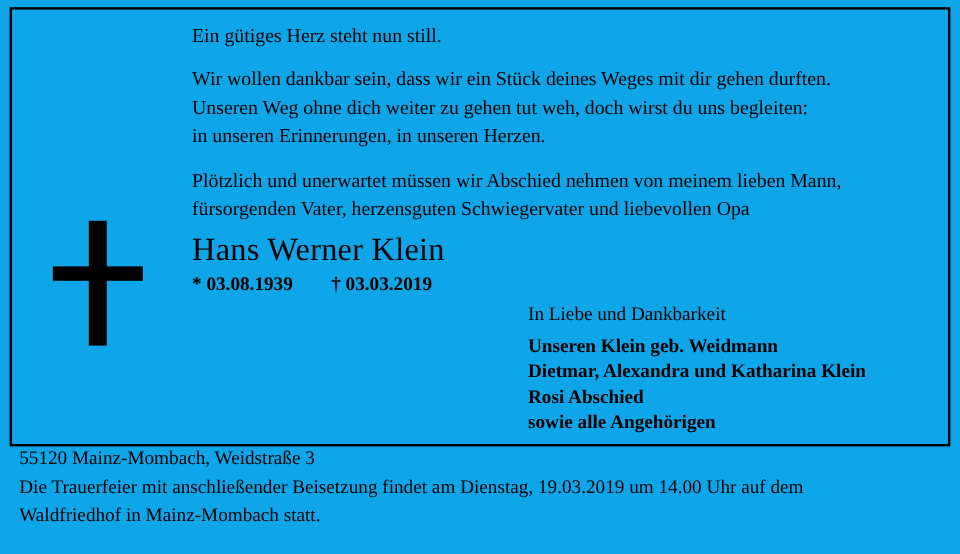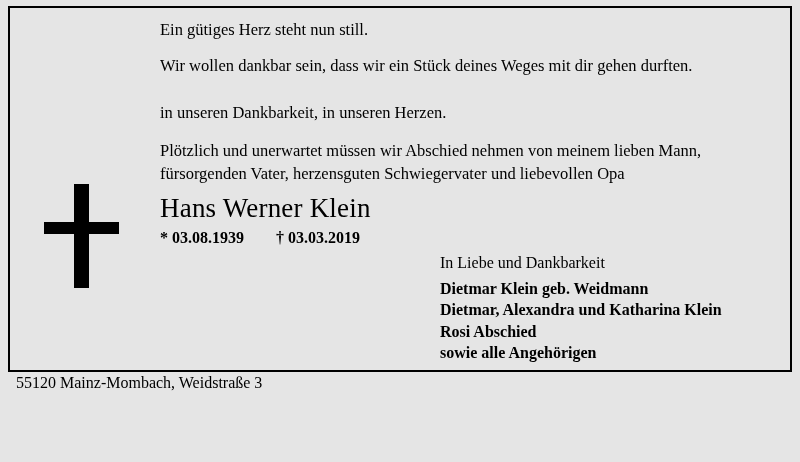--- a/index.html
+++ b/index.html
@@ -9,21 +9,21 @@
   }
   body {
     font-family: "Liberation Serif", "DejaVu Serif", serif;
     color: #000000;
   }
   .obituary {
     position: relative;
     width: 800px;
     height: 462px;
     box-sizing: border-box;
-    background: #e5e5e5;
+    background: #0ea5e9;
     overflow: hidden;
   }
   .border-frame {
     position: absolute;
     left: 8px;
     top: 6px;
     width: 784px;
     height: 366px;
     border: 2px solid #000000;
     box-sizing: border-box;
@@ -134,43 +134,47 @@
     <div class="horz"></div>
   </div>
 
   <div class="text-col">
     <p class="verse p1">
       <span>Ein gütiges Herz steht nun still.</span>
     </p>
 
     <p class="verse p2">
       <span>Wir wollen dankbar sein, dass wir ein Stück deines Weges mit dir gehen durften.</span><br>
-      <br>
-      <span>in unseren Dankbarkeit, in unseren Herzen.</span>
+      <span>Unseren Weg ohne dich weiter zu gehen tut weh, doch wirst du uns begleiten:</span><br>
+      <span>in unseren Erinnerungen, in unseren Herzen.</span>
     </p>
 
     <p class="verse p3">
       <span>Plötzlich und unerwartet müssen wir Abschied nehmen von meinem lieben Mann,</span><br>
       <span>fürsorgenden Vater, herzensguten Schwiegervater und liebevollen Opa</span>
     </p>
 
     <div class="name">Hans Werner Klein</div>
 
     <div class="dates">
       <span>* 03.08.1939</span>
       <span class="gap"></span>
       <span>† 03.03.2019</span>
     </div>
   </div>
 
   <div class="family">
     <div class="lead">In Liebe und Dankbarkeit</div>
-    <div class="strong"><span>Dietmar Klein</span><span class="regular"> geb. Weidmann</span></div>
+    <div class="strong"><span>Unseren Klein</span><span class="regular"> geb. Weidmann</span></div>
     <div class="strong">Dietmar, Alexandra und Katharina Klein</div>
     <div class="strong">Rosi Abschied</div>
     <div class="strong">sowie alle Angehörigen</div>
   </div>
 
   <div class="footer">
     <p class="address">55120 Mainz-Mombach, Weidstraße 3</p>
+    <p class="ceremony">
+      <span>Die Trauerfeier mit anschließender Beisetzung findet am Dienstag, 19.03.2019 um 14.00 Uhr auf dem</span><br>
+      <span>Waldfriedhof in Mainz-Mombach statt.</span>
+    </p>
   </div>
 
 </div>
 
 </body></html>

